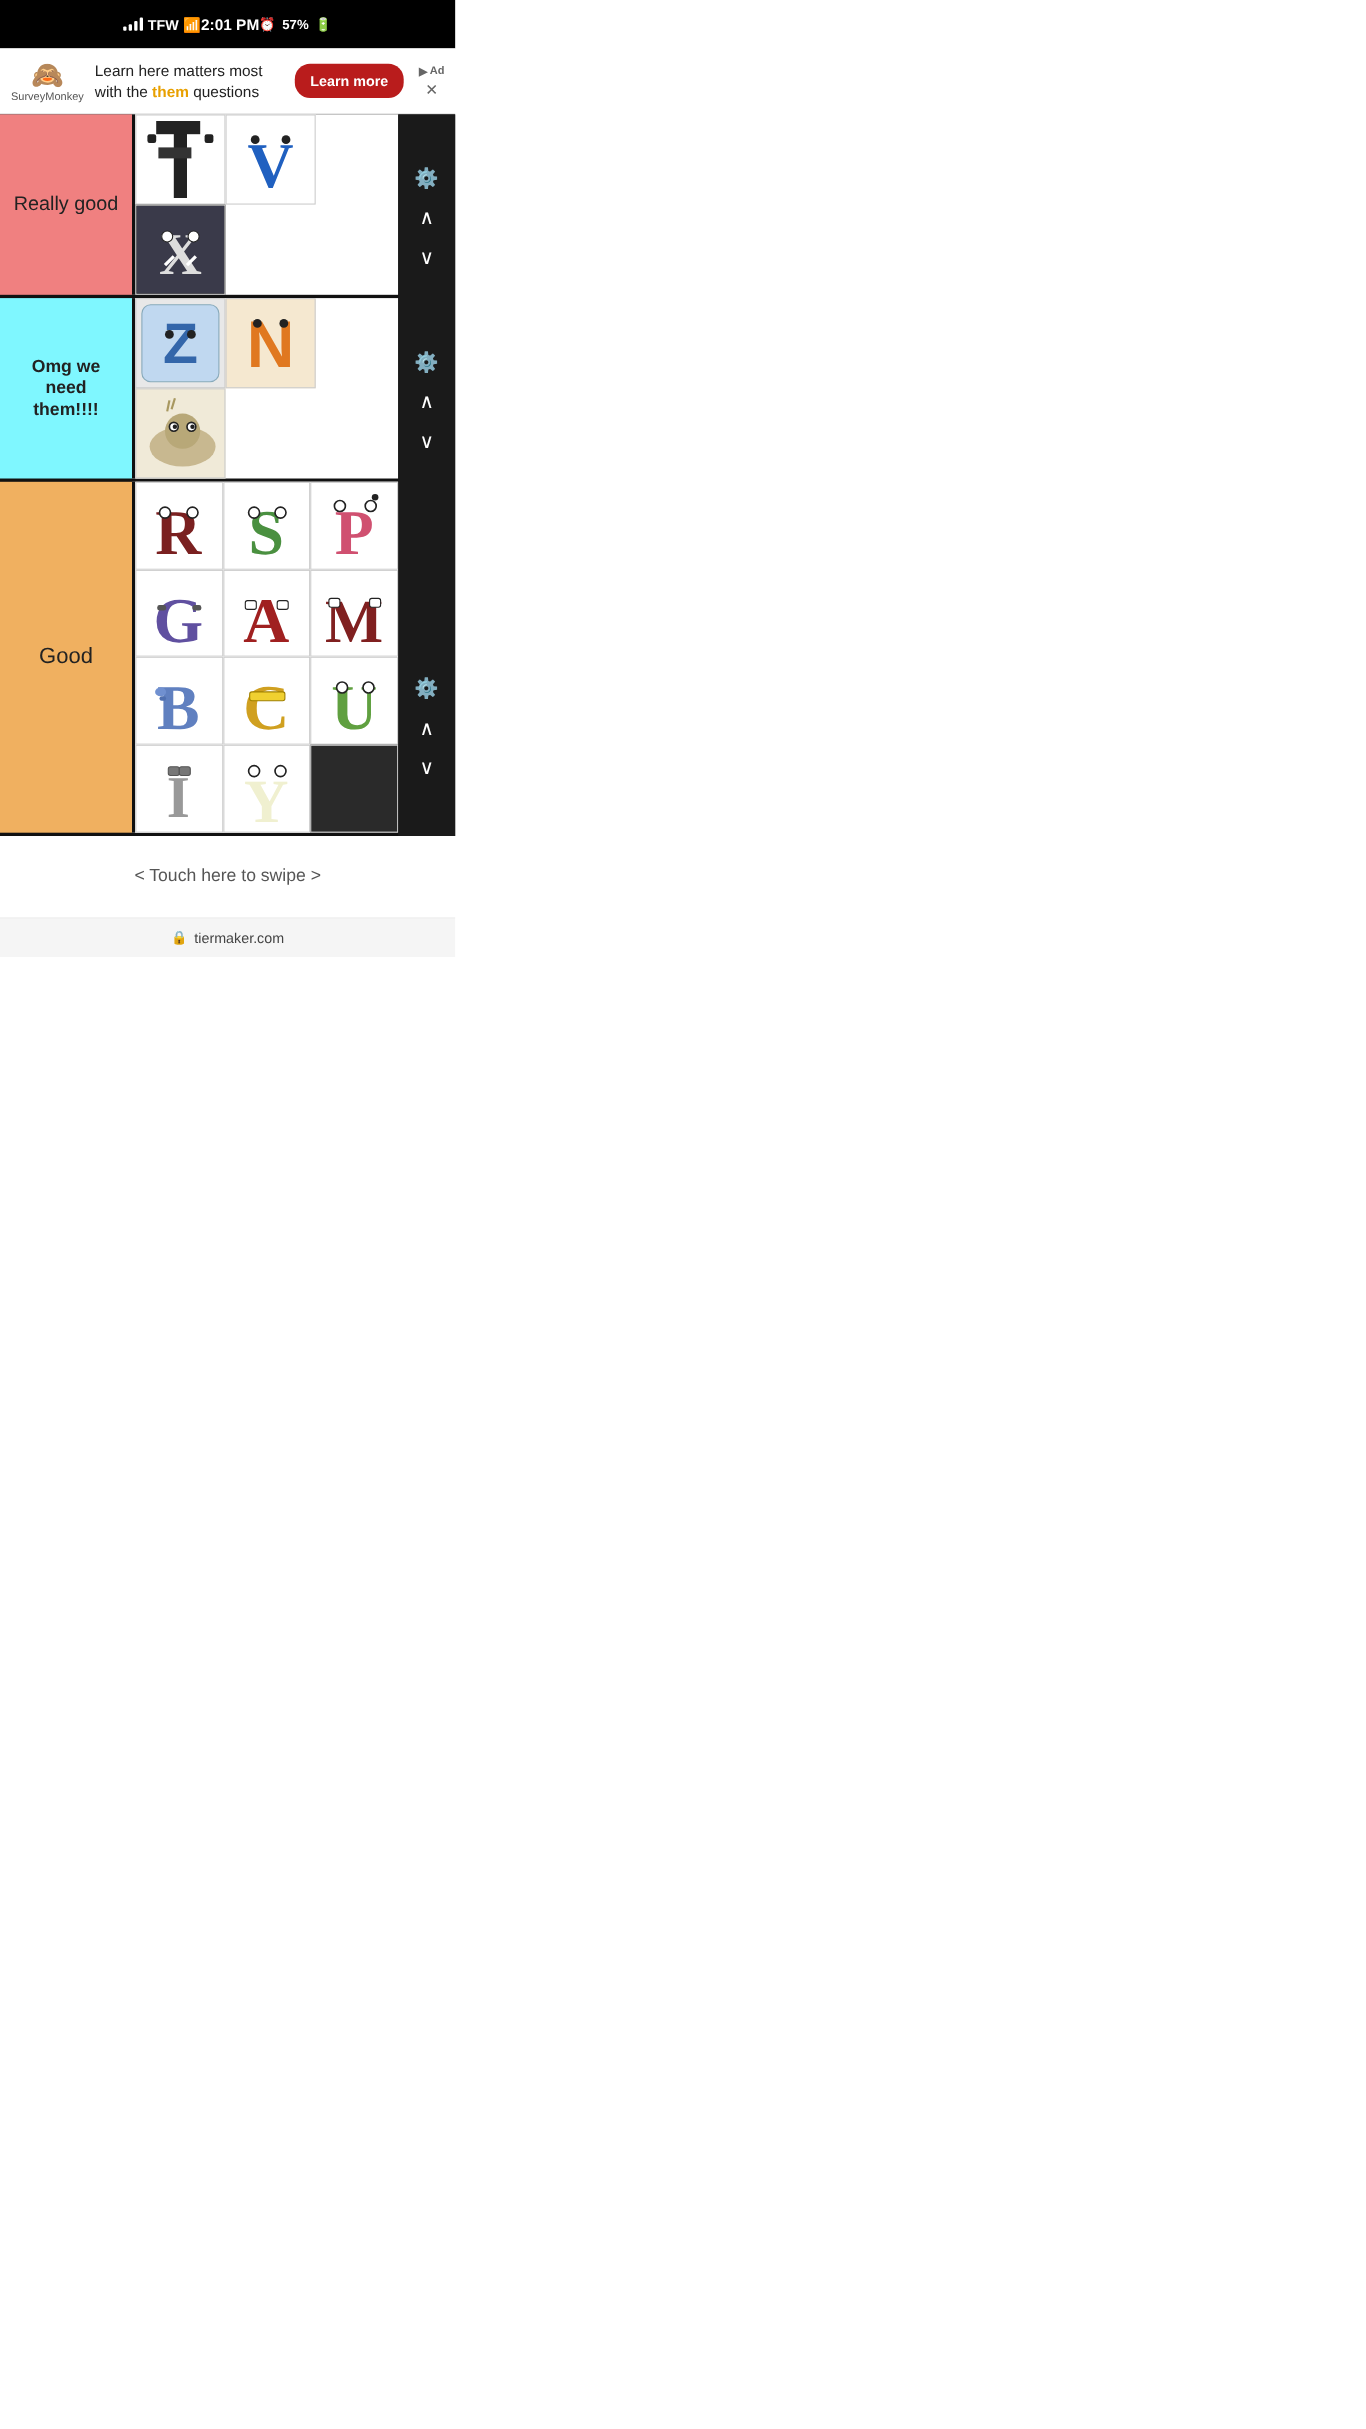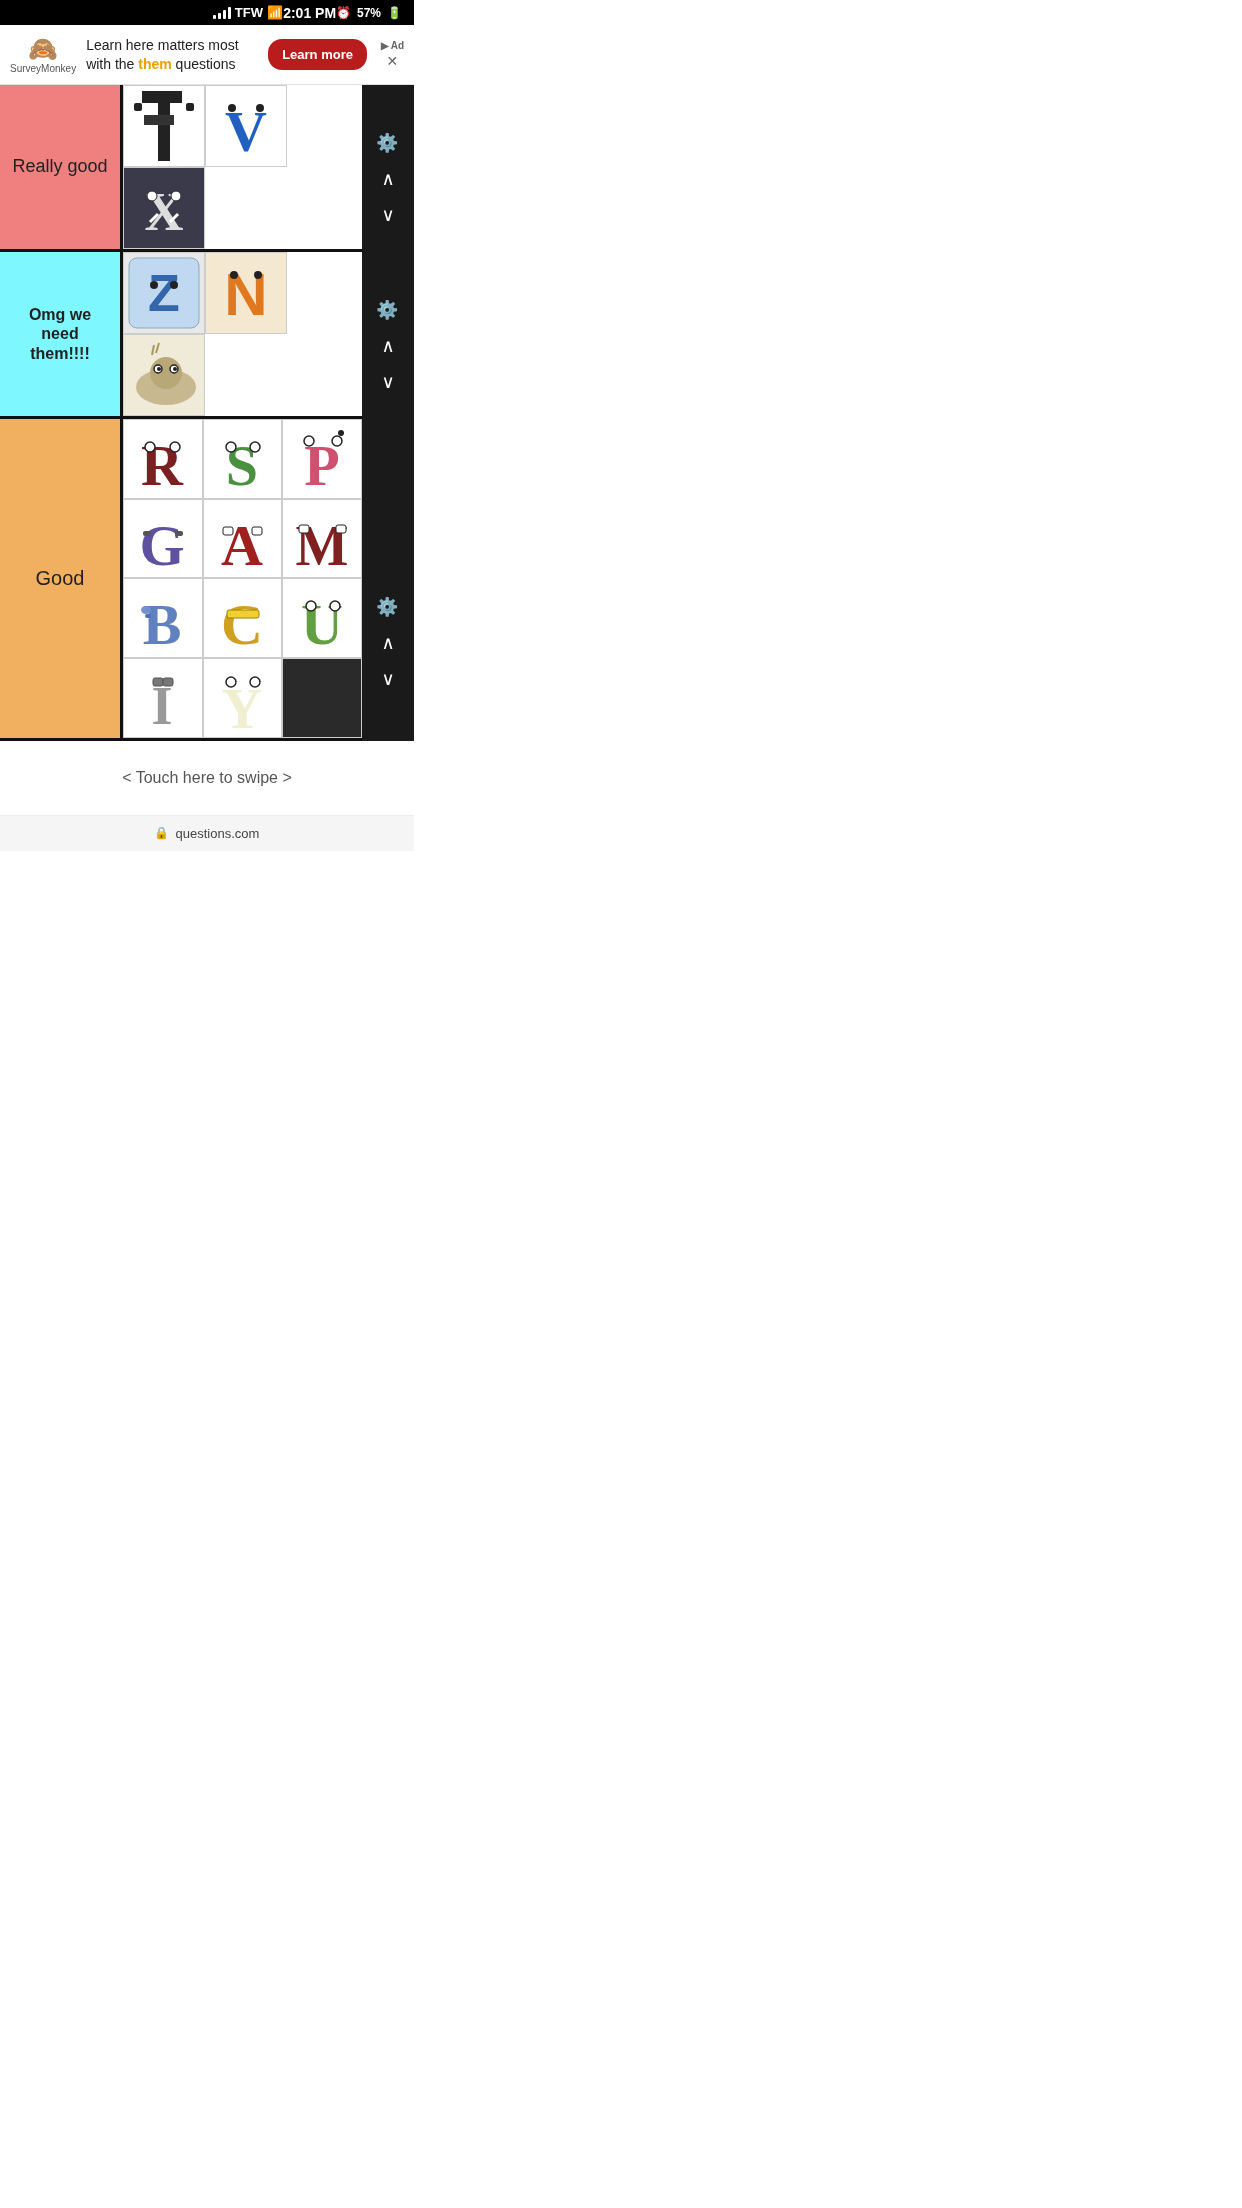--- a/index.html
+++ b/index.html
@@ -10,24 +10,24 @@
       background: #fff;
       font-family: -apple-system, BlinkMacSystemFont, 'Helvetica Neue', Arial, sans-serif;
       overflow-x: hidden;
     }
 
     
     .status-bar {
       background: #000;
       color: #fff;
       display: flex;
-      justify-content: flex-end;
+      justify-content: center;
       align-items: center;
       padding: 4px 12px;
-      height: 25px;
+      height: 44px;
       font-size: 13px;
       font-weight: 600;
     }
     .status-left { display: flex; align-items: center; gap: 4px; }
     .status-center { font-size: 14px; font-weight: 600; }
     .status-right { display: flex; align-items: center; gap: 6px; font-size: 12px; }
 
     
     .signal-bars { display: flex; align-items: flex-end; gap: 2px; height: 12px; }
     .signal-bars span { background: #fff; border-radius: 1px; }
@@ -403,14 +403,14 @@
     </div>
   </div>
 </div>
 
 <div class="swipe-hint">
   <span>&lt; Touch here to swipe &gt;</span>
 </div>
 
 <div class="bottom-bar">
   <span class="lock-icon">🔒</span>
-  <span>questions.com</span>
+  <span>tiermaker.com</span>
 </div>
 
 </body></html>

